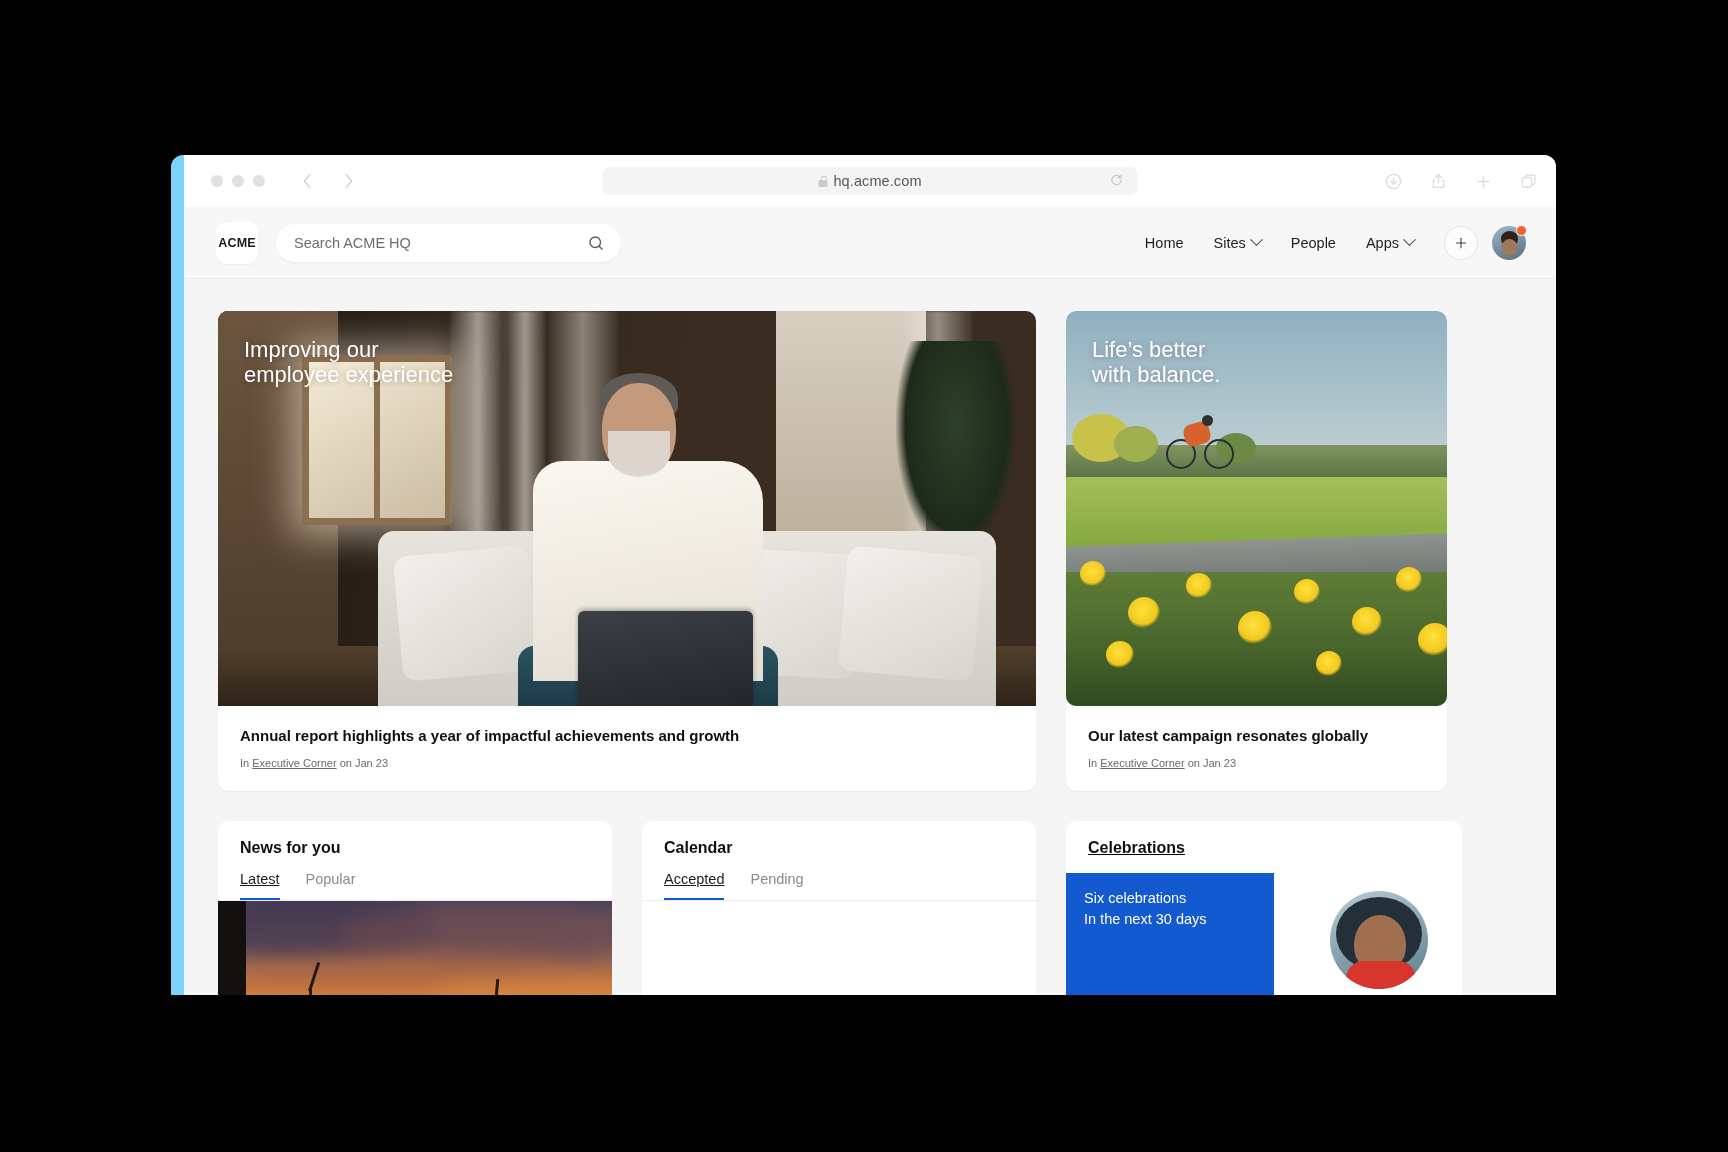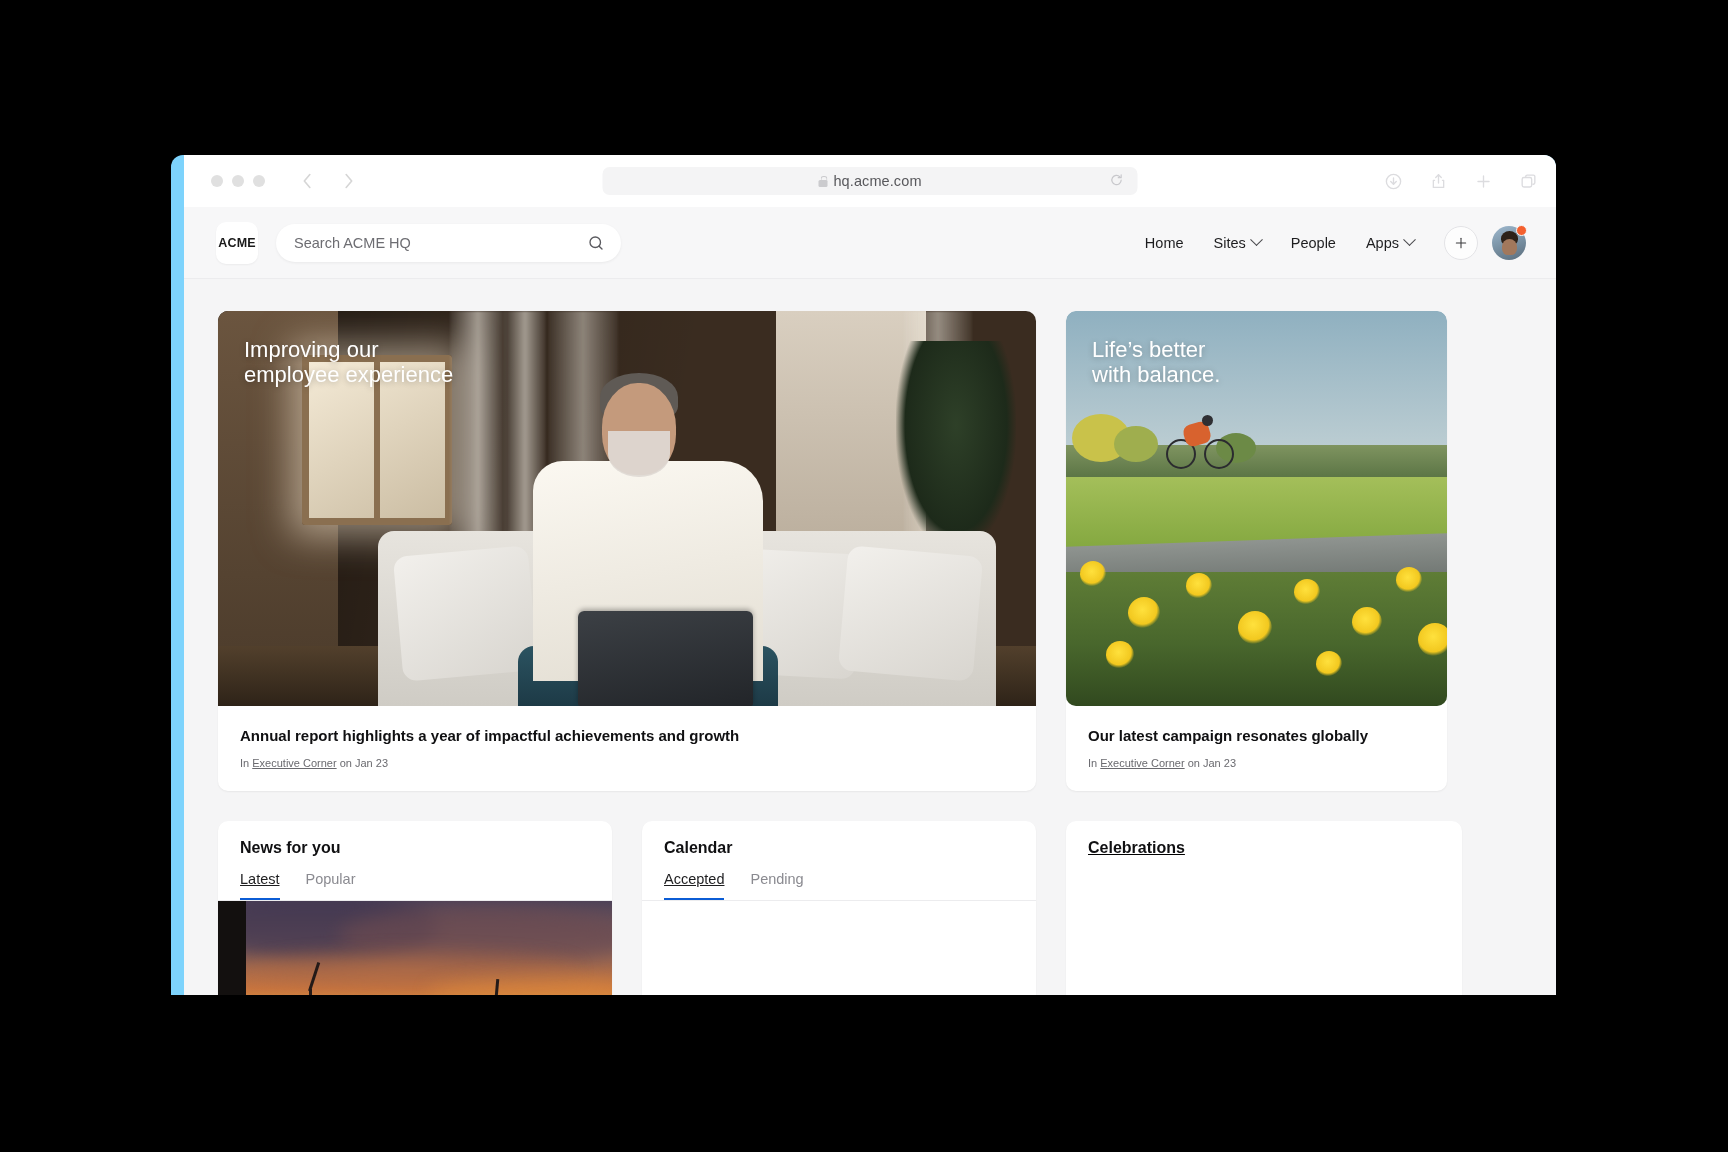--- a/index.html
+++ b/index.html
@@ -526,17 +526,30 @@
             <div class="t"></div>
             <div class="s"></div>
           </div>
         </div>
       </div>
 
       <div class="card" id="celebrations-card">
         <div class="panel-head" style="padding-bottom:16px;text-decoration:underline;">
           <div class="panel-title">Celebrations</div>
         </div>
+        <div class="celeb-body">
+          <div class="celeb-blue">
+            <div class="l1">Six celebrations</div>
+            <div class="l2">In the next 30 days</div>
+          </div>
+          <div class="celeb-photo">
+            <div class="celeb-ava">
+              <div class="hood"></div>
+              <div class="face"></div>
+              <div class="jacket"></div>
+            </div>
+          </div>
+        </div>
       </div>
 
     </div>
   </div>
 </div>
 
 </body></html>

